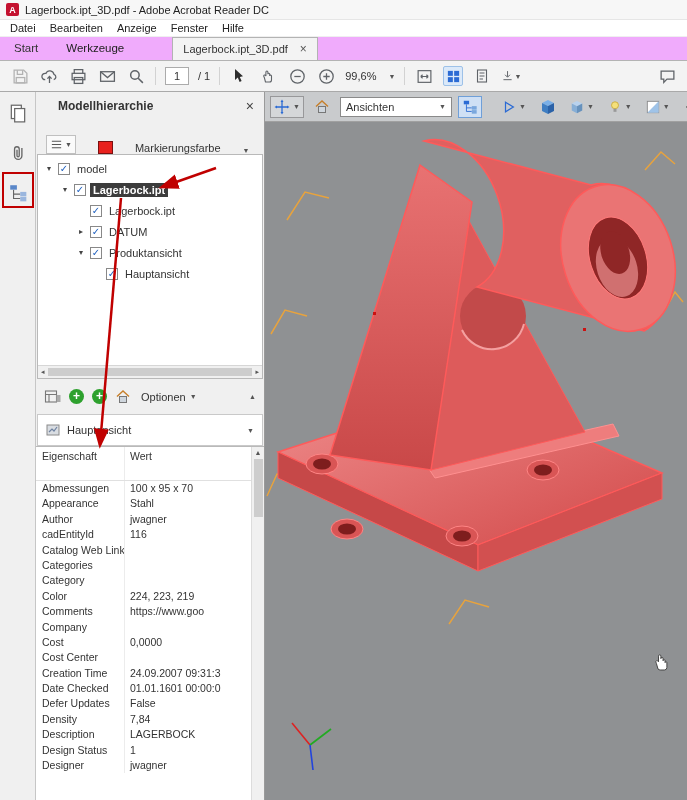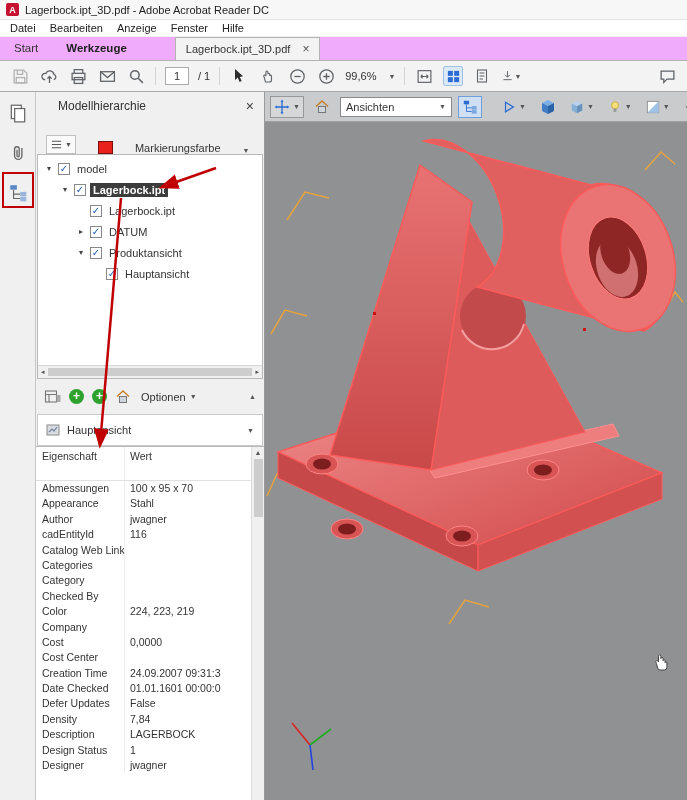--- a/index.html
+++ b/index.html
@@ -9,40 +9,40 @@
 .caret{font-size:7px;color:#555;line-height:1}
 
 .titlebar{height:20px;background:#f7f7f7;border-bottom:1px solid #e6e6e6;display:flex;align-items:center;padding:0 6px;gap:6px}
 .app-icon{width:13px;height:13px;background:#c41230;border-radius:2px;color:#fff;font-size:9px;font-weight:bold;display:inline-flex;align-items:center;justify-content:center}
 .titlebar-text{font-size:11px;color:#222}
 .menubar{height:17px;background:#fff;display:flex;align-items:center;padding:0 3px;border-bottom:1px solid #efefef}
 .menu-item{padding:0 7px;font-size:11px;color:#222}
 
 .tabbar{height:24px;background:#f0abfc;display:flex;align-items:flex-end;border-bottom:1px solid #b3b3b3}
 .tab-plain{padding:0 14px;line-height:23px;font-size:11.5px;color:#333}
-.tab-tools{font-weight:bold;color:#222}
+.tab-tools{font-weight:normal;color:#222}
 .tab-doc{background:#f3f3f3;border:1px solid #b3b3b3;border-bottom:none;height:23px;padding:0 10px;display:flex;align-items:center;gap:12px;font-size:11px;margin-left:34px}
 .tab-close{color:#555;font-size:12px}
 
 .toolbar{height:31px;background:#f3f3f3;border-bottom:1px solid #a9a9a9;display:flex;align-items:center;padding:0 10px;gap:9px}
 .tb-icon{width:20px;height:20px;display:inline-flex;align-items:center;justify-content:center}
 .tb-sep{width:1px;height:18px;background:#d2d2d2}
 .page-box{width:24px;height:18px;background:#fff;border:1px solid #ababab;text-align:center;font-size:11px;line-height:16px}
 .page-total{color:#333}
 .zoom-group{display:inline-flex;align-items:center;gap:12px}
 .tb-active{background:#dbe9f9;border:1px solid #9dc1e8;border-radius:2px}
 .tb-right{margin-left:auto}
 
 .content{display:flex;height:708px}
 .iconstrip{width:36px;background:#f0f0f0;border-right:1px solid #c6c6c6;display:flex;flex-direction:column;align-items:center;padding-top:8px;gap:14px}
 .strip-icon{width:26px;height:26px;display:flex;align-items:center;justify-content:center}
 
 .panel{width:229px;background:#f0f0f0;border-right:1px solid #9a9a9a;display:flex;flex-direction:column;position:relative}
 .panel-header{height:28px;display:flex;align-items:center;justify-content:space-between;padding:0 10px 0 22px}
-.panel-title{font-size:12px;font-weight:normal;color:#333}
+.panel-title{font-size:12px;font-weight:bold;color:#333}
 .panel-close{font-size:14px;color:#444}
 .marking-row{height:34px;display:flex;align-items:flex-end;padding:0 10px;gap:22px}
 .mk-btn{display:inline-flex;align-items:center;gap:2px;border:1px solid #c0c0c0;background:#fafafa;padding:2px 3px}
 .mk-swatch{width:15px;height:13px;border:1px solid #7a1010}
 .mk-label{font-size:11px;color:#333}
 .tree-box{height:225px;background:#fff;border:1px solid #b9b9b9;margin:0 1px;position:relative;overflow:hidden;padding-top:3px}
 .tree-row{height:21px;display:flex;align-items:center;gap:4px;font-size:11px;white-space:nowrap}
 .chev{width:10px;font-size:8px;color:#444;text-align:center}
 .cbx{width:12px;height:12px;border:1px solid #888;background:#fff;color:#1d5fbf;font-size:10px;line-height:10px;text-align:center;font-weight:bold;flex:none}
 .tree-label{padding:1px 3px}
@@ -379,30 +379,30 @@
           <div class="prop-row">
             <span class="prop-name">Categories</span>
             <span class="prop-val"></span>
           </div>
 
           <div class="prop-row">
             <span class="prop-name">Category</span>
             <span class="prop-val"></span>
           </div>
 
-          <div class="prop-row">
-            <span class="prop-name">Checked By</span>
-            <span class="prop-val"></span>
-          </div>
 
           <div class="prop-row">
             <span class="prop-name">Color</span>
             <span class="prop-val">224, 223, 219</span>
           </div>
 
+          <div class="prop-row">
+            <span class="prop-name">Comments</span>
+            <span class="prop-val">https://www.goo</span>
+          </div>
 
           <div class="prop-row">
             <span class="prop-name">Company</span>
             <span class="prop-val"></span>
           </div>
 
           <div class="prop-row">
             <span class="prop-name">Cost</span>
             <span class="prop-val">0,0000</span>
           </div>

